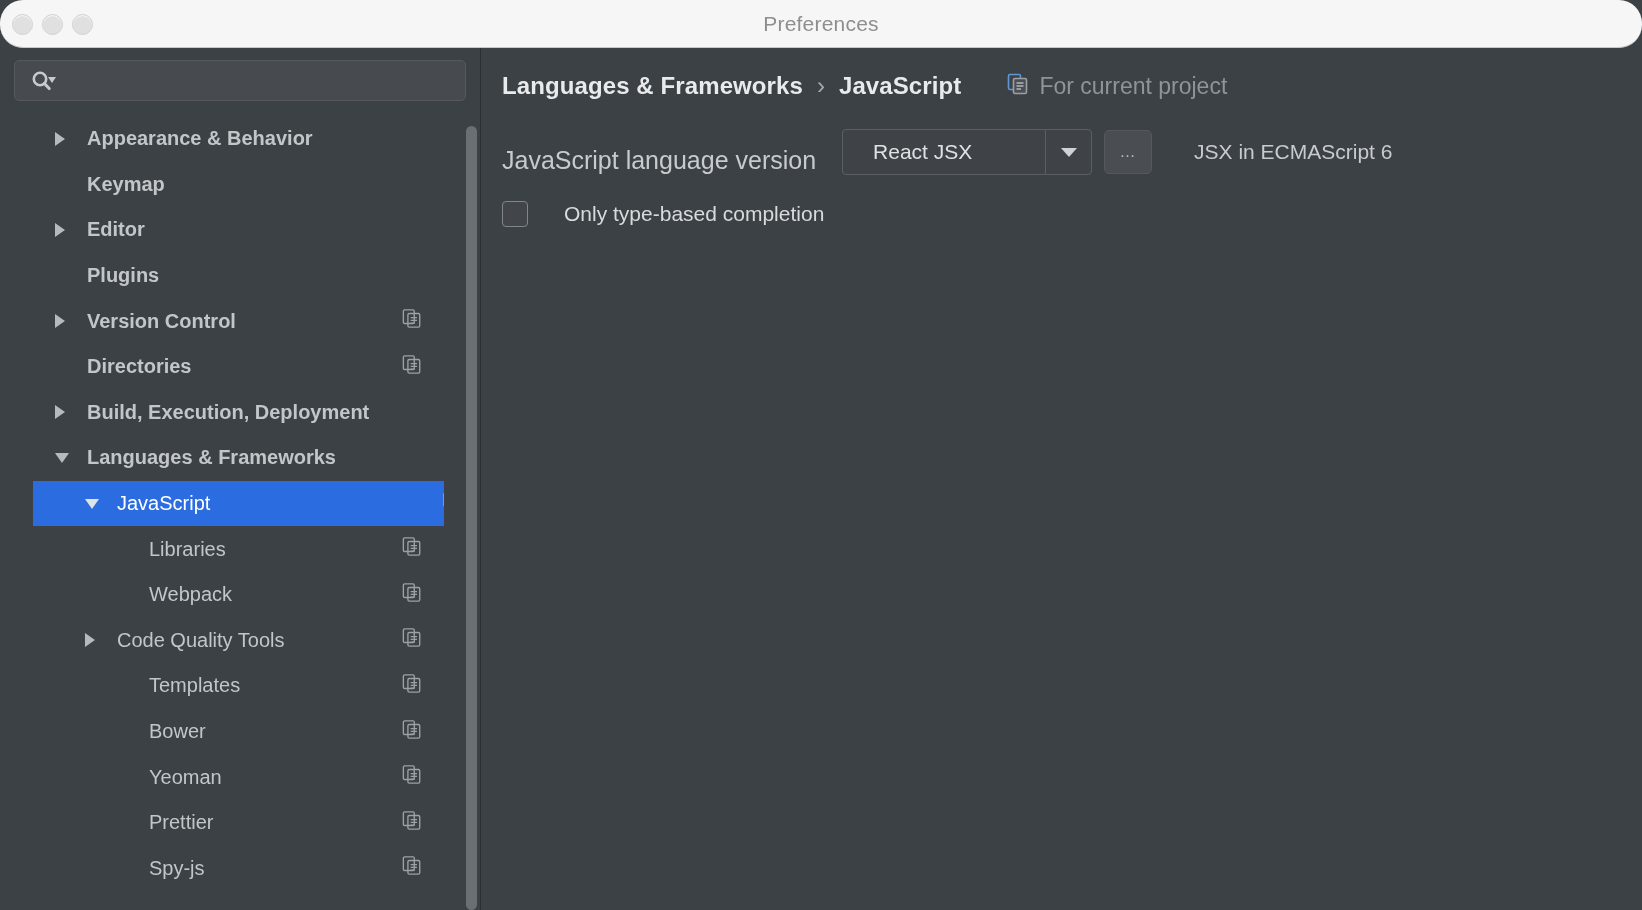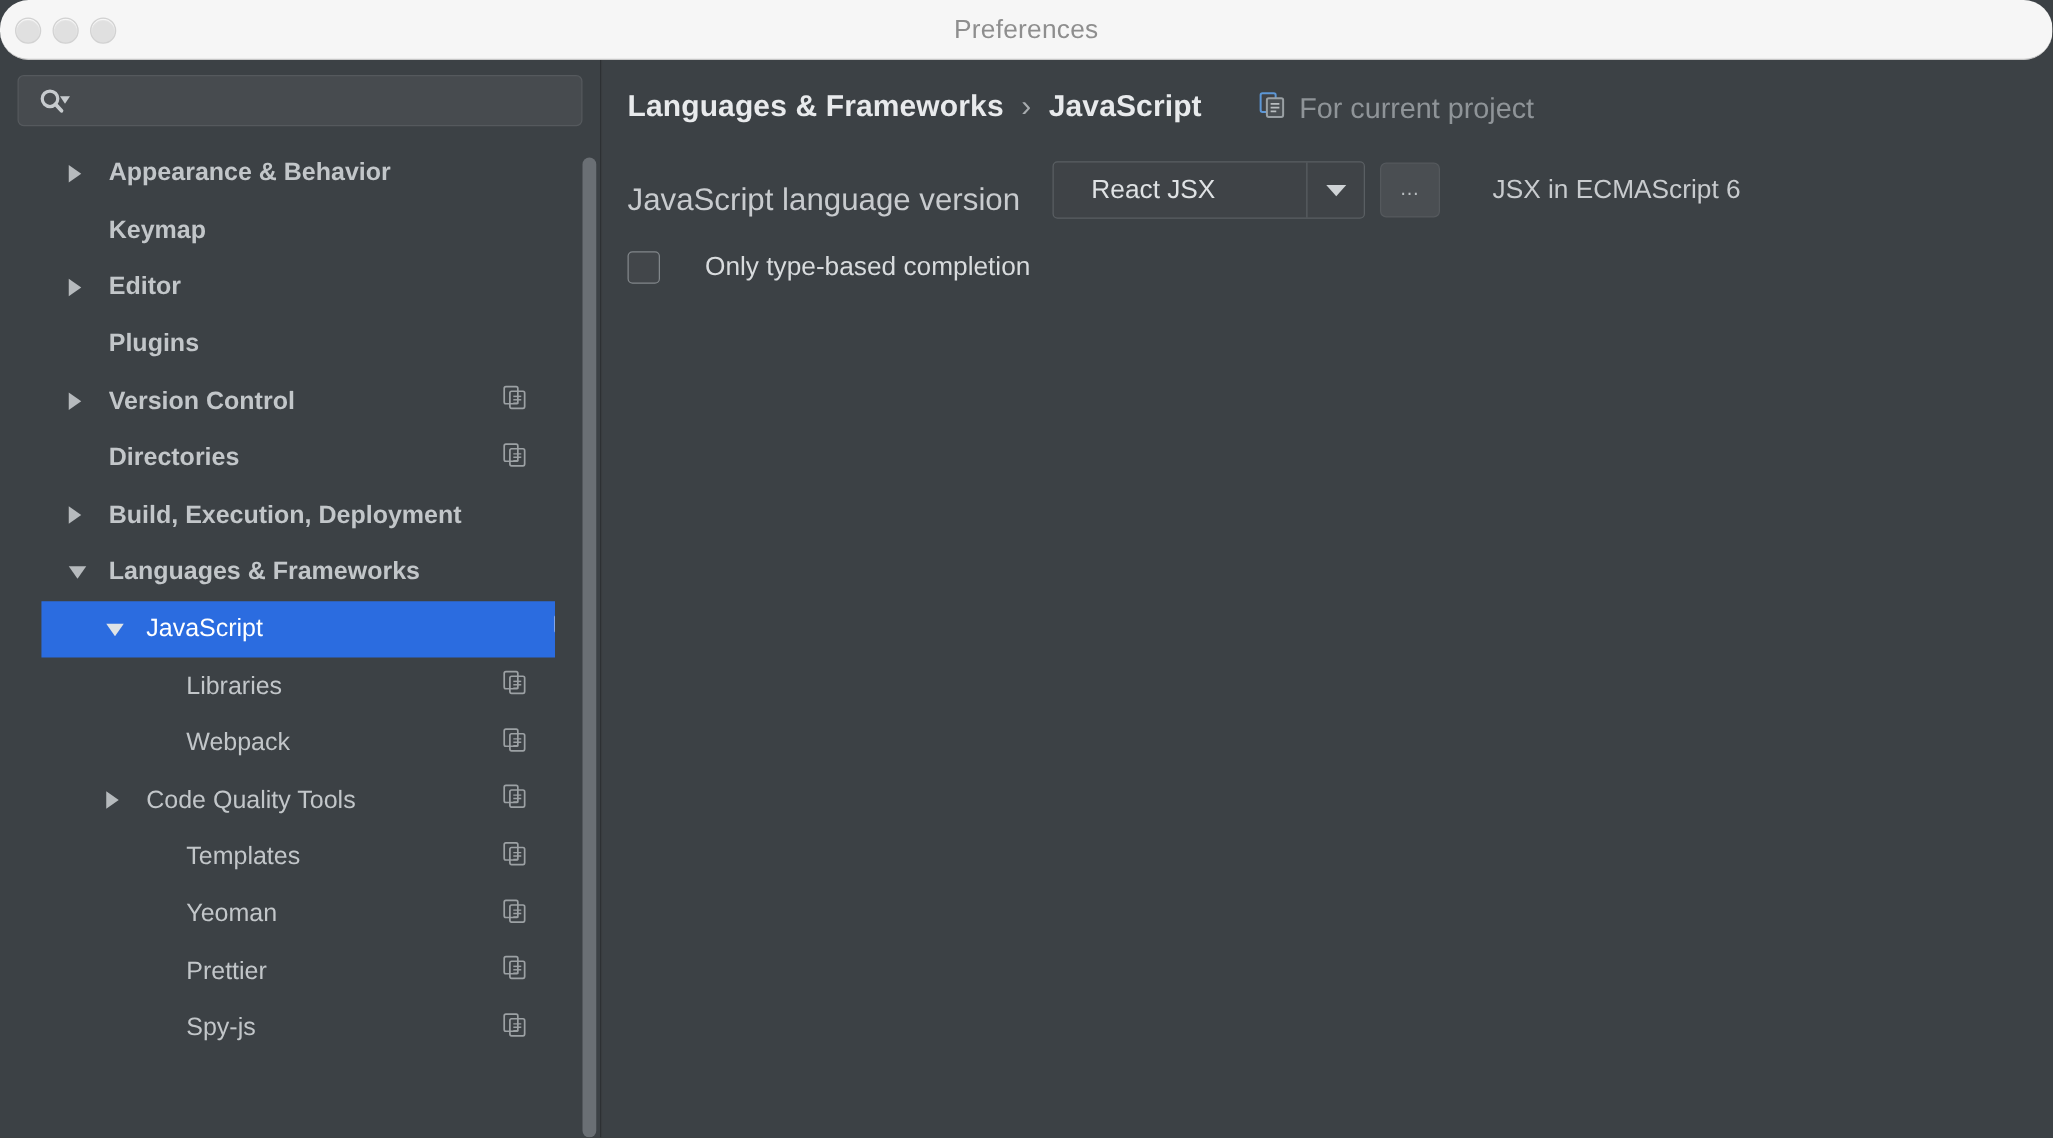--- a/index.html
+++ b/index.html
@@ -423,20 +423,31 @@
               <rect x="1.5" y="1.5" width="12" height="15" rx="1.5" fill="none" stroke="currentColor" stroke-width="1.5"></rect>
               <rect x="6.5" y="5.5" width="13" height="15" rx="1.5" fill="none" stroke="currentColor" stroke-width="1.5"></rect>
               <line x1="9.5" y1="10" x2="16.5" y2="10" stroke="currentColor" stroke-width="1.3"></line>
               <line x1="9.5" y1="13" x2="16.5" y2="13" stroke="currentColor" stroke-width="1.3"></line>
               <line x1="9.5" y1="16" x2="14" y2="16" stroke="currentColor" stroke-width="1.3"></line>
             </svg></span>
         </div>
         <div class="tree-row level2">
           <span class="twisty"></span>
           <span class="row-label">Templates</span>
+          <span class="scope-icon"><svg width="20" height="20" viewBox="0 0 22 22">
+              <rect x="1.5" y="1.5" width="12" height="15" rx="1.5" fill="none" stroke="currentColor" stroke-width="1.5"></rect>
+              <rect x="6.5" y="5.5" width="13" height="15" rx="1.5" fill="none" stroke="currentColor" stroke-width="1.5"></rect>
+              <line x1="9.5" y1="10" x2="16.5" y2="10" stroke="currentColor" stroke-width="1.3"></line>
+              <line x1="9.5" y1="13" x2="16.5" y2="13" stroke="currentColor" stroke-width="1.3"></line>
+              <line x1="9.5" y1="16" x2="14" y2="16" stroke="currentColor" stroke-width="1.3"></line>
+            </svg></span>
+        </div>
+        <div class="tree-row level2">
+          <span class="twisty"></span>
+          <span class="row-label">Bower</span>
           <span class="scope-icon"><svg width="20" height="20" viewBox="0 0 22 22">
               <rect x="1.5" y="1.5" width="12" height="15" rx="1.5" fill="none" stroke="currentColor" stroke-width="1.5"></rect>
               <rect x="6.5" y="5.5" width="13" height="15" rx="1.5" fill="none" stroke="currentColor" stroke-width="1.5"></rect>
               <line x1="9.5" y1="10" x2="16.5" y2="10" stroke="currentColor" stroke-width="1.3"></line>
               <line x1="9.5" y1="13" x2="16.5" y2="13" stroke="currentColor" stroke-width="1.3"></line>
               <line x1="9.5" y1="16" x2="14" y2="16" stroke="currentColor" stroke-width="1.3"></line>
             </svg></span>
         </div>
         <div class="tree-row level2">
           <span class="twisty"></span>

